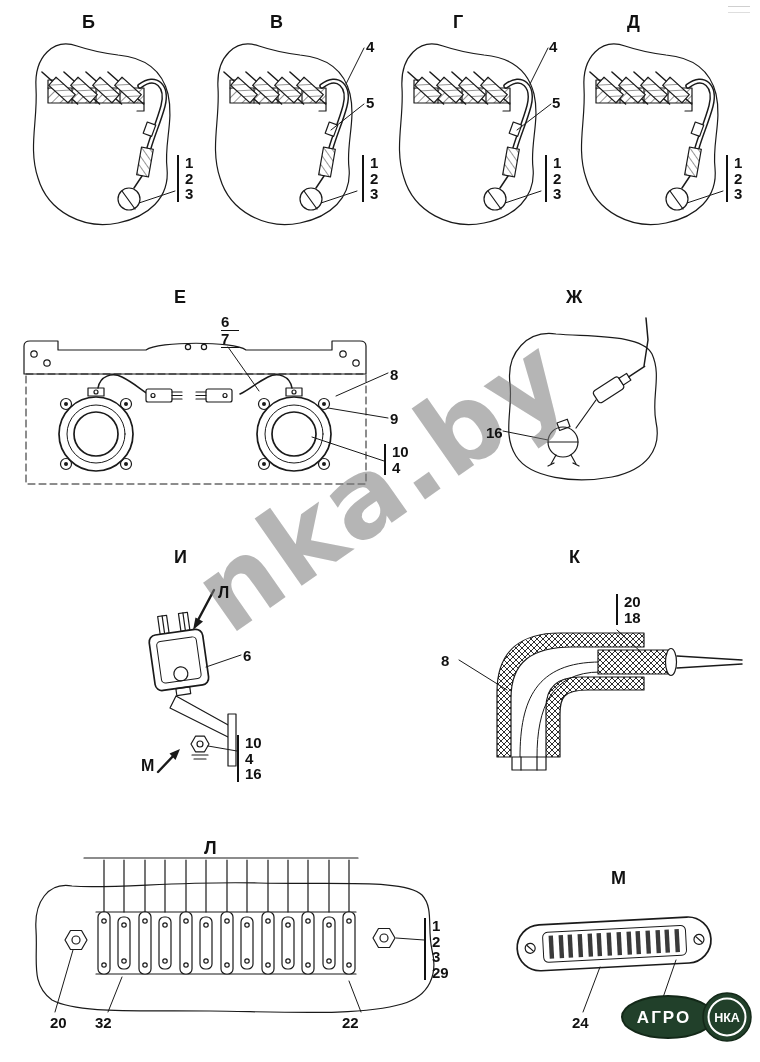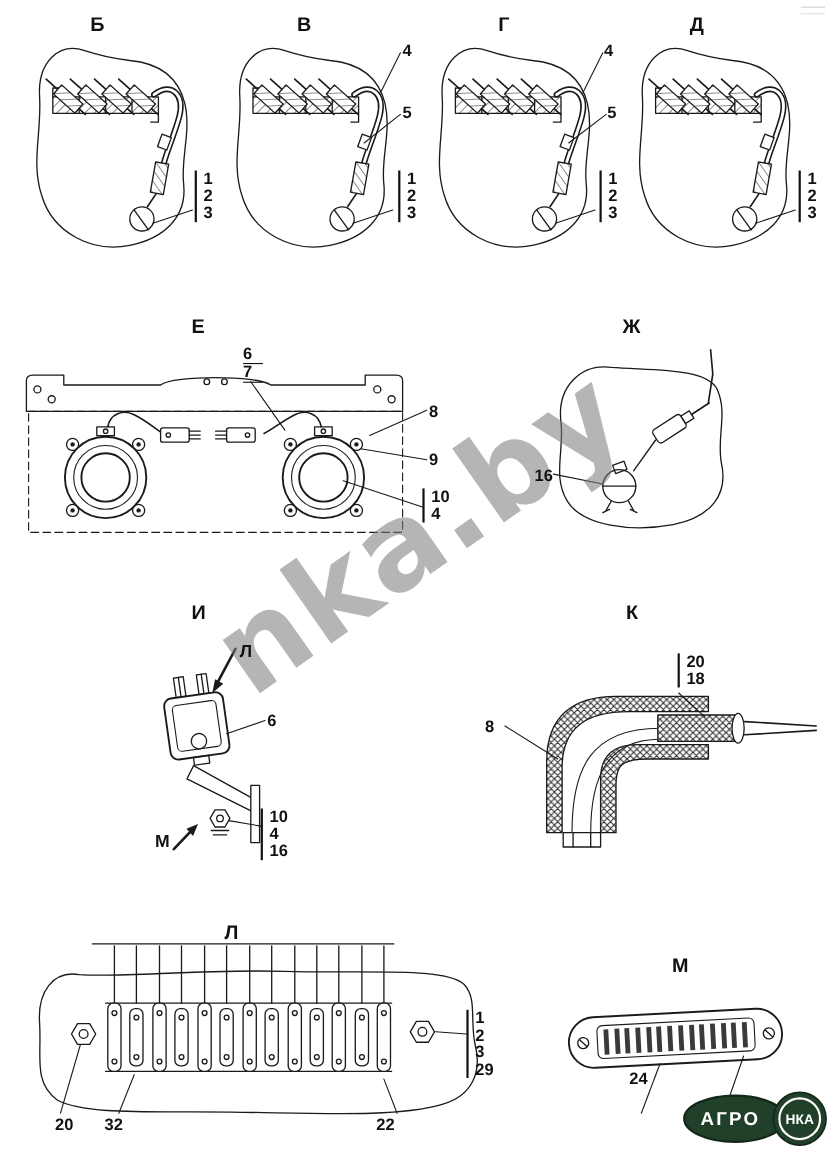--- a/index.html
+++ b/index.html
@@ -391,21 +391,21 @@
   <div class="co" style="left:549px;top:38px">4</div>
   <div class="co" style="left:552px;top:94px">5</div>
   <div class="co" style="left:390px;top:366px">8</div>
   <div class="co" style="left:390px;top:410px">9</div>
   <div class="co" style="left:486px;top:424px">16</div>
   <div class="co" style="left:243px;top:647px">6</div>
   <div class="co" style="left:441px;top:652px">8</div>
   <div class="co" style="left:50px;top:1014px">20</div>
   <div class="co" style="left:95px;top:1014px">32</div>
   <div class="co" style="left:342px;top:1014px">22</div>
-  <div class="co" style="left:572px;top:972px">24</div>
+  <div class="co" style="left:572px;top:1014px">24</div>
   <div class="co" style="left:648px;top:1014px">25</div>
 
   <div class="arrlbl" style="left:218px;top:584px">Л</div>
   <div class="arrlbl" style="left:141px;top:757px">М</div>
 
   <svg id="logo" width="138" height="54" viewBox="0 0 138 54" xmlns="http://www.w3.org/2000/svg">
     <ellipse cx="48" cy="27" rx="46" ry="21" stroke="#132818" stroke-width="2" fill="#21402a"></ellipse>
     <text x="44" y="33" text-anchor="middle" font-family="Liberation Sans, sans-serif" font-size="17" font-weight="bold" fill="#ffffff" letter-spacing="2">АГРО</text>
     <circle cx="107" cy="27" r="24" stroke="#132818" stroke-width="1.5" fill="#21402a"></circle>
     <circle cx="107" cy="27" r="18.5" fill="none" stroke-width="2" stroke="#ffffff"></circle>

